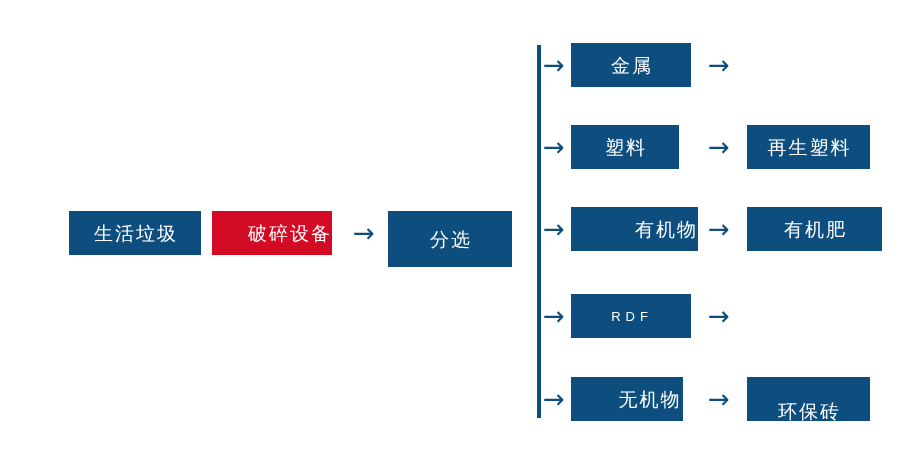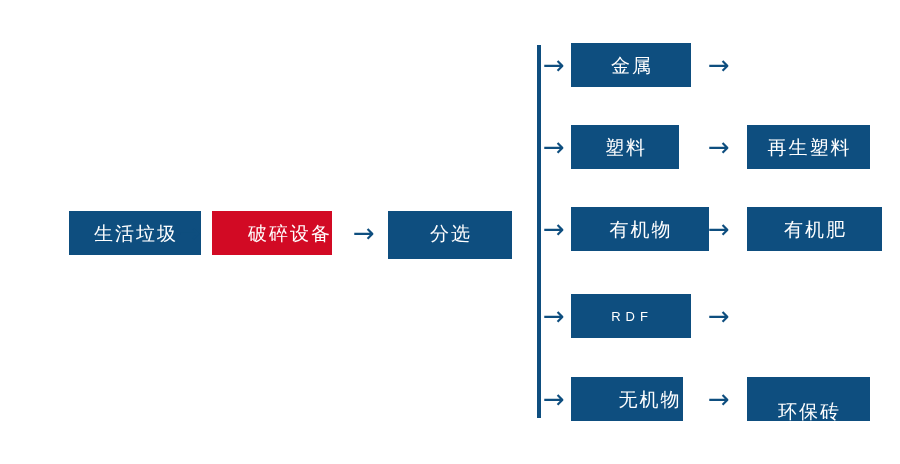--- a/index.html
+++ b/index.html
@@ -52,21 +52,21 @@
   </div>
 
   <div class="arrow" style="left:168px;top:211px;width:44px;height:44px;">→</div>
 
   <div class="box red" style="left:212px;top:211px;width:120px;height:44px;justify-content:flex-end;">
     <span>破碎设备</span>
   </div>
 
   <div class="arrow" style="left:342px;top:211px;width:44px;height:44px;">→</div>
 
-  <div class="box blue" style="left:388px;top:211px;width:124px;height:48px;font-family:Liberation Mono, monospace;">
+  <div class="box blue" style="left:388px;top:211px;width:124px;height:56px;">
     <span>分选</span>
   </div>
 
   <div class="trunk" style="left:537px;top:45px;width:4px;height:373px;"></div>
 
   <div class="arrow" style="left:537px;top:43px;width:34px;height:44px;">→</div>
   <div class="box blue" style="left:571px;top:43px;width:120px;height:44px;">
     <span>金属</span>
   </div>
   <div class="arrow" style="left:691px;top:43px;width:56px;height:44px;">→</div>
@@ -74,21 +74,21 @@
   <div class="arrow" style="left:537px;top:125px;width:34px;height:44px;">→</div>
   <div class="box blue" style="left:571px;top:125px;width:108px;height:44px;">
     <span>塑料</span>
   </div>
   <div class="arrow" style="left:691px;top:125px;width:56px;height:44px;">→</div>
   <div class="box blue" style="left:747px;top:125px;width:123px;height:44px;">
     <span>再生塑料</span>
   </div>
 
   <div class="arrow" style="left:537px;top:207px;width:34px;height:44px;">→</div>
-  <div class="box blue" style="left:571px;top:207px;width:138px;height:44px;">
+  <div class="box blue" style="left:571px;top:207px;width:127px;height:44px;justify-content:flex-end;">
     <span>有机物</span>
   </div>
   <div class="arrow" style="left:691px;top:207px;width:56px;height:44px;">→</div>
   <div class="box blue" style="left:747px;top:207px;width:135px;height:44px;">
     <span>有机肥</span>
   </div>
 
   <div class="arrow" style="left:537px;top:294px;width:34px;height:44px;">→</div>
   <div class="box blue latin" style="left:571px;top:294px;width:120px;height:44px;">
     <span>RDF</span>

